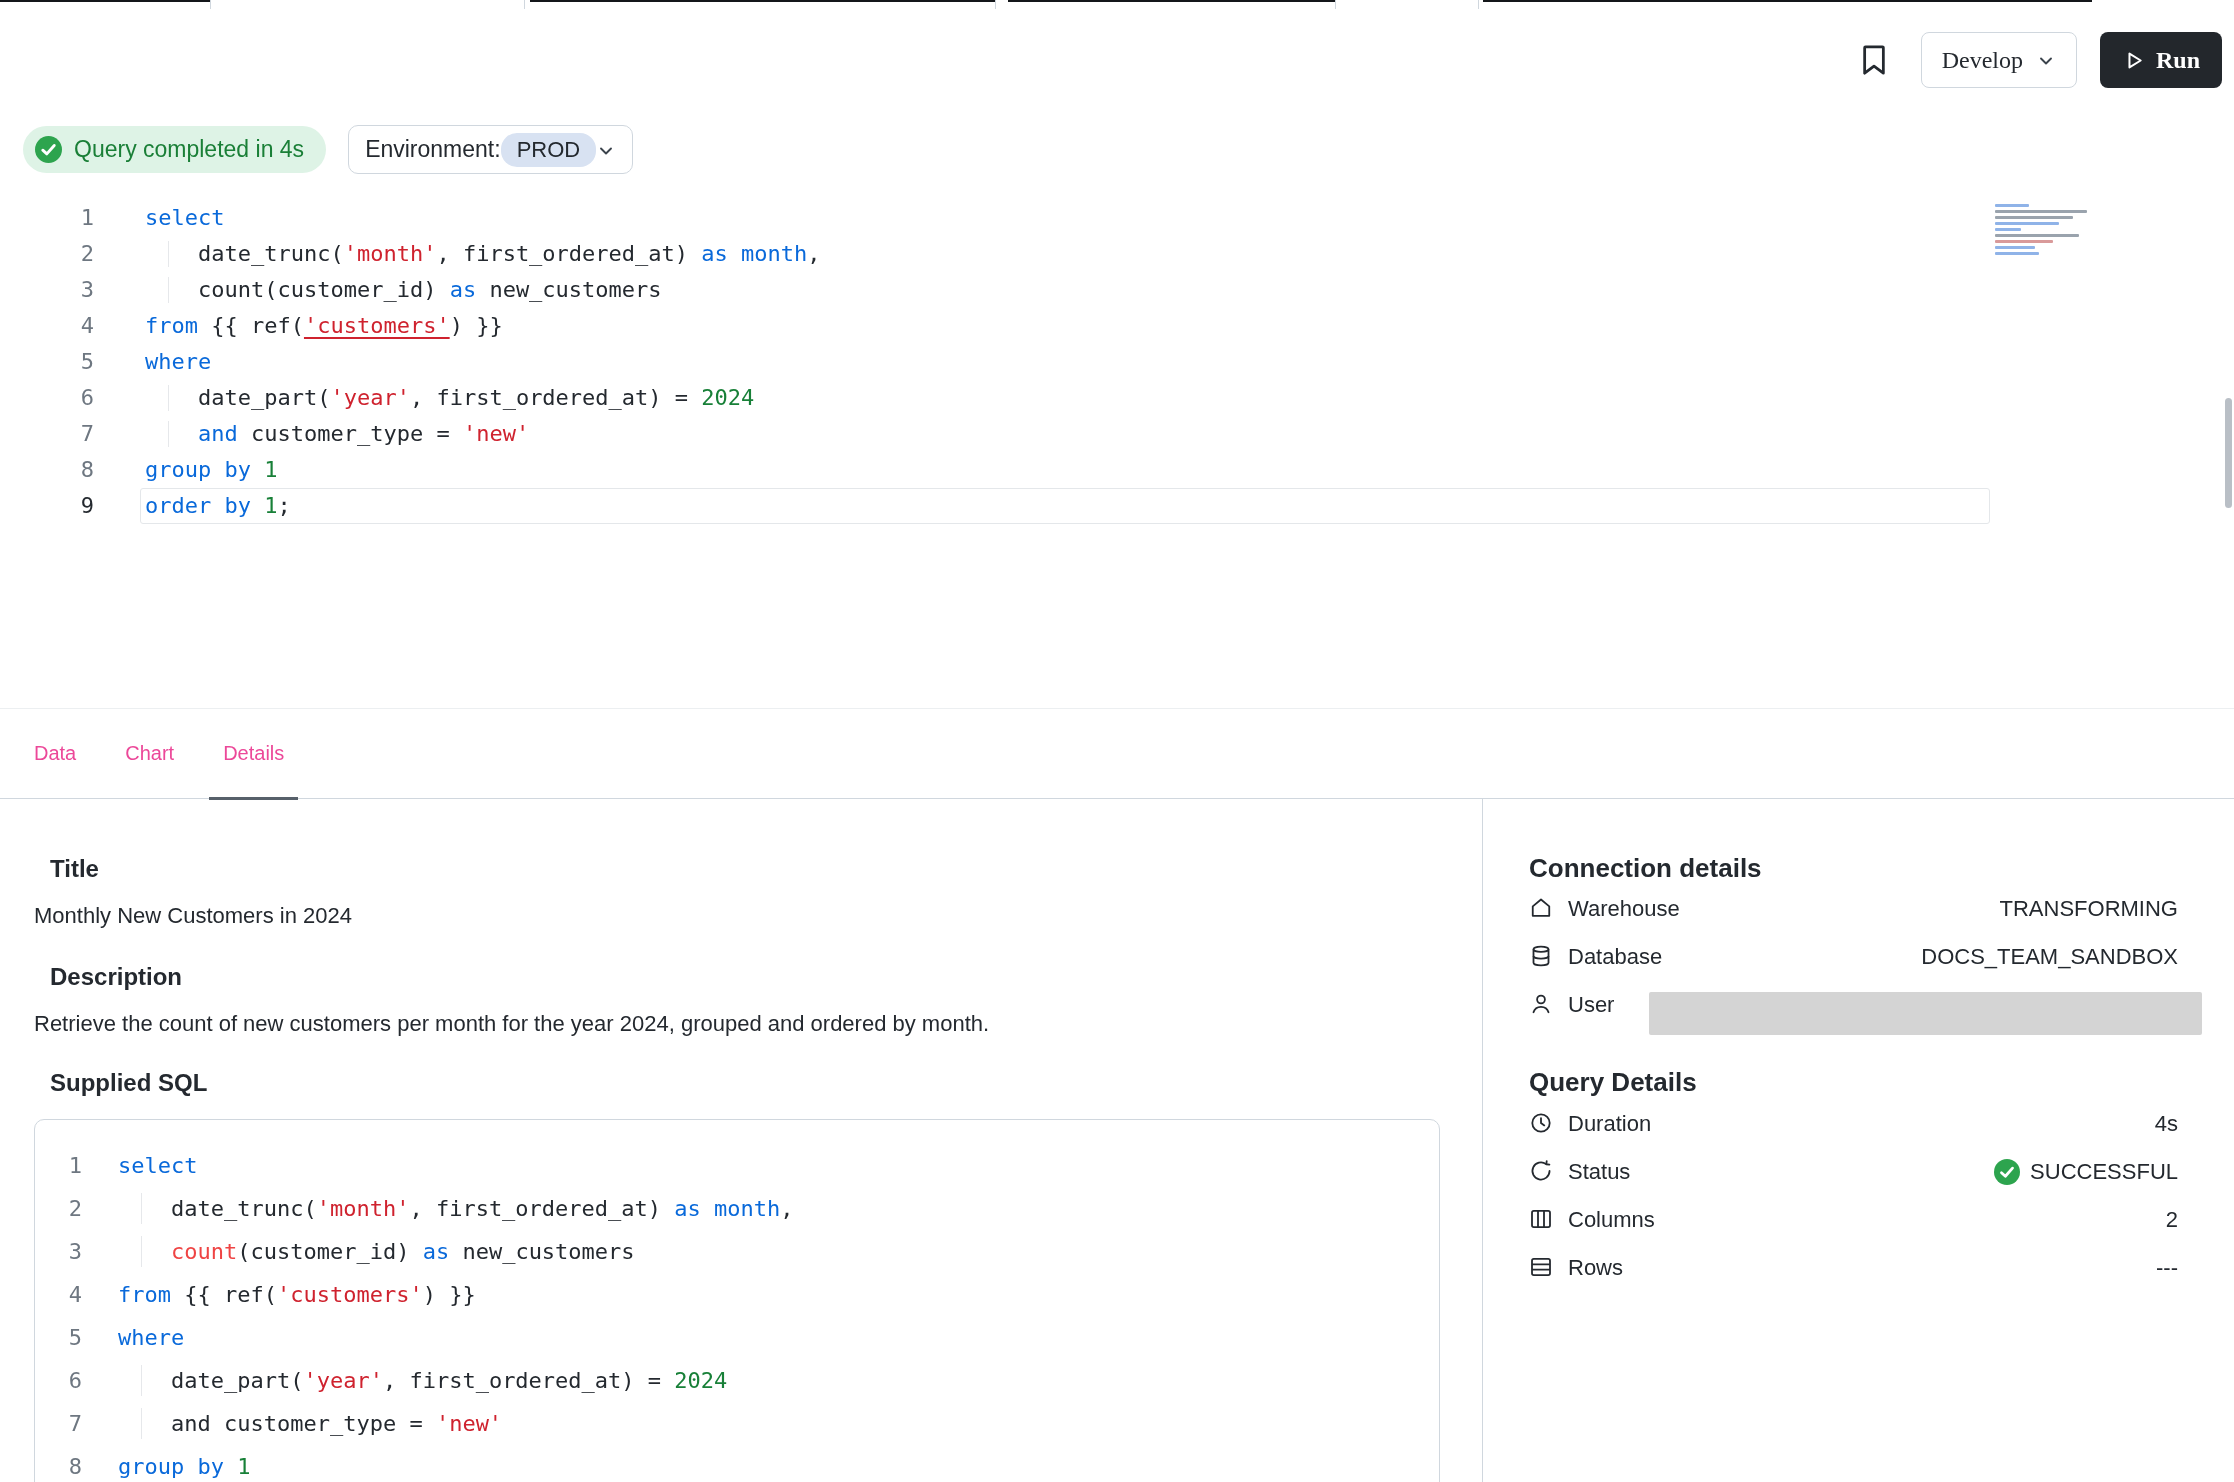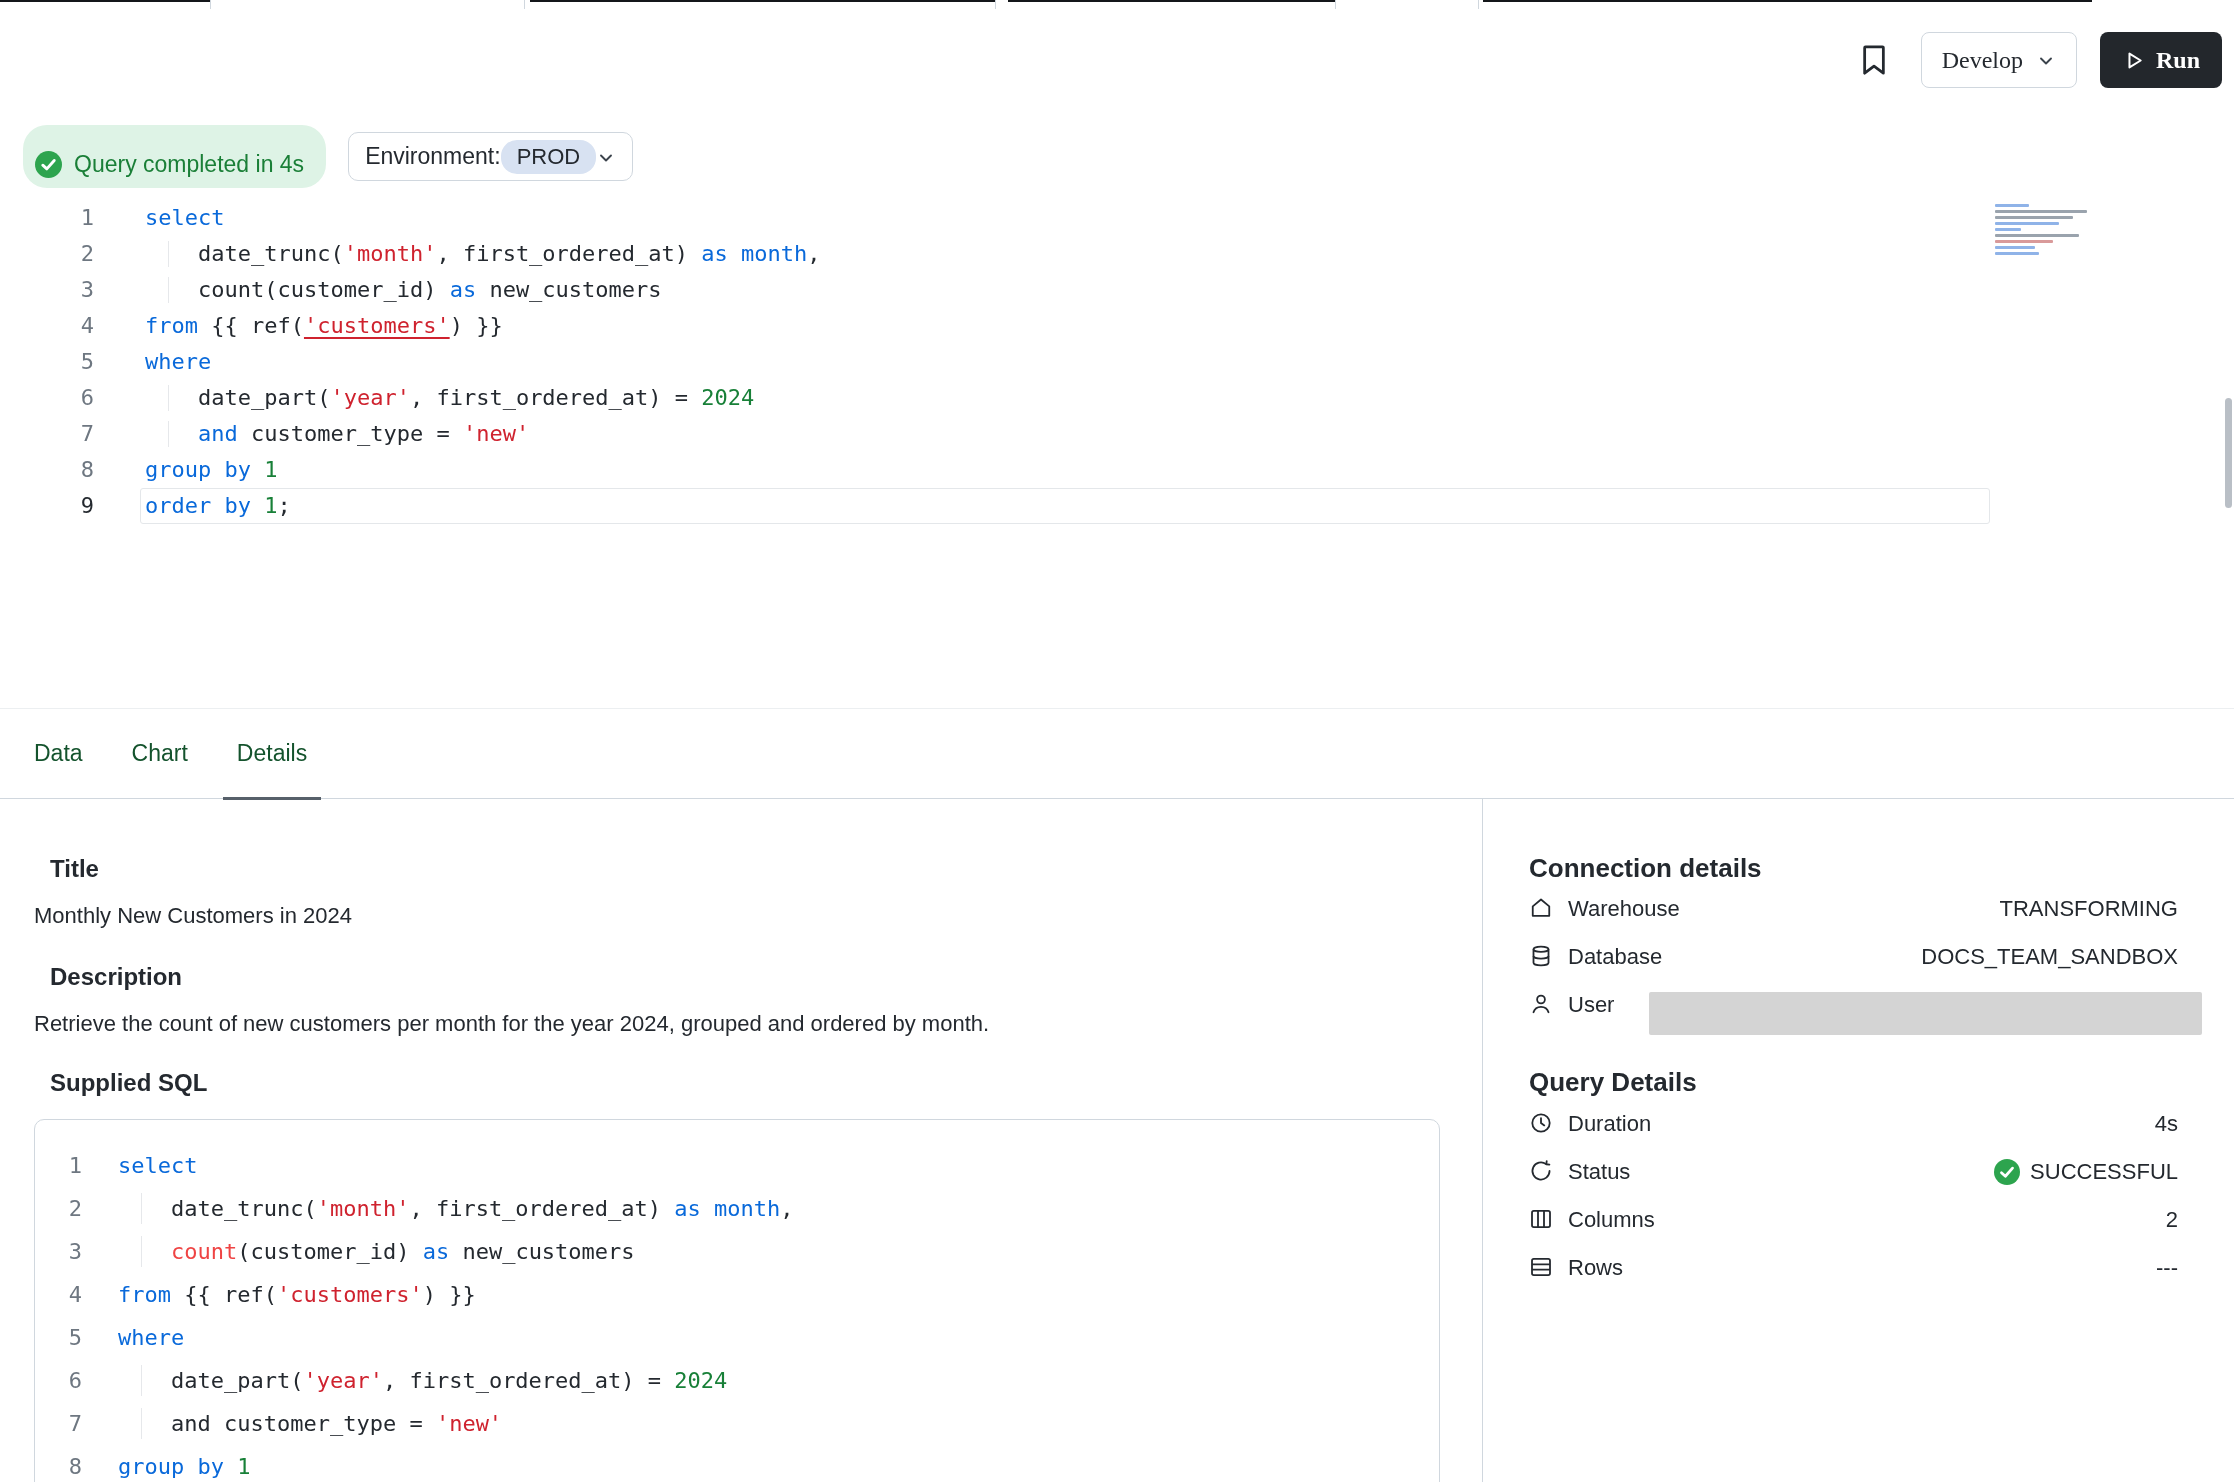--- a/index.html
+++ b/index.html
@@ -19,21 +19,21 @@
   .bookmark{width:34px;height:34px;margin-right:30px;color:#24292f;cursor:pointer}
   .btn-develop{display:flex;align-items:center;height:56px;padding:0 20px;border:1px solid #d0d7de;
                border-radius:8px;background:#fff;font-size:24px;color:#24292f;gap:13px;margin-right:23px}
   .chev{width:20px;height:20px;color:#3b434c;margin-top:2px}
   .btn-run{display:flex;align-items:center;height:56px;padding:0 22px;border:none;border-radius:8px;
            background:#23272c;color:#fff;font-size:24px;font-weight:600;gap:11px}
   .play{width:23px;height:23px}
 
   
   .status-row{position:absolute;top:125px;left:23px;display:flex;align-items:center;gap:22px}
-  .query-pill{display:flex;align-items:center;gap:12px;height:47px;padding:16px 22px 0 12px;
+  .query-pill{display:flex;align-items:center;gap:12px;height:47px;padding:0 22px 0 12px;
               border-radius:24px;background:#def3e6;color:#1a7f37;font-size:23px}
   .check-sm{width:27px;height:27px;flex:none}
   .env-select{display:flex;align-items:center;height:47px;padding:0 16px;border:1px solid #d0d7de;
               border-radius:10px;font-size:23px;background:#fff;cursor:pointer}
   .env-pill{background:#d8e2f2;border-radius:16px;padding:4px 16px;font-size:22px}
 
   
   .code-line{display:flex;position:relative;font-family:"DejaVu Sans Mono",monospace}
   .ln{text-align:right;color:#6e7781;flex:none}
   .code{white-space:pre}
@@ -56,21 +56,21 @@
 
   .minimap{position:absolute;left:1995px;top:204px;width:102px;height:58px;display:flex;
            flex-direction:column;gap:3px;cursor:pointer}
   .mm{height:3px;border-radius:1px}
   .scroll-thumb{position:absolute;right:2px;top:398px;width:7px;height:110px;background:#b9bfc6;border-radius:4px}
 
   
   .results{position:absolute;top:708px;left:0;right:0;bottom:0;border-top:1px solid #eceff1}
   .tab-bar{height:90px;border-bottom:1px solid #d0d7de;display:flex;align-items:center;
            padding-left:34px;gap:49px;box-sizing:border-box}
-  .tab{position:relative;height:100%;display:flex;align-items:center;font-size:23px;color:#14532d;cursor:pointer}
+  .tab{position:relative;height:100%;display:flex;align-items:center;font-size:20px;color:#ec4899;cursor:pointer}
   .tab.active{font-weight:400}
   .tab.active::after{content:'';position:absolute;left:-14px;right:-14px;bottom:-2px;height:3px;background:#57606a}
   .panes{position:relative;height:calc(100% - 90px)}
 
   .left-pane{position:absolute;left:34px;top:0;width:1406px}
   .sec-h{font-size:24px;font-weight:700;line-height:32px;margin:16px}
   .sec-h.first{margin-top:54px}
   .sec-h.mt30{margin-top:30px}
   .sec-h.mt28{margin-top:28px}
   .sec-text{font-size:22px;line-height:30px;margin:12px 0 0;color:#24292f}

